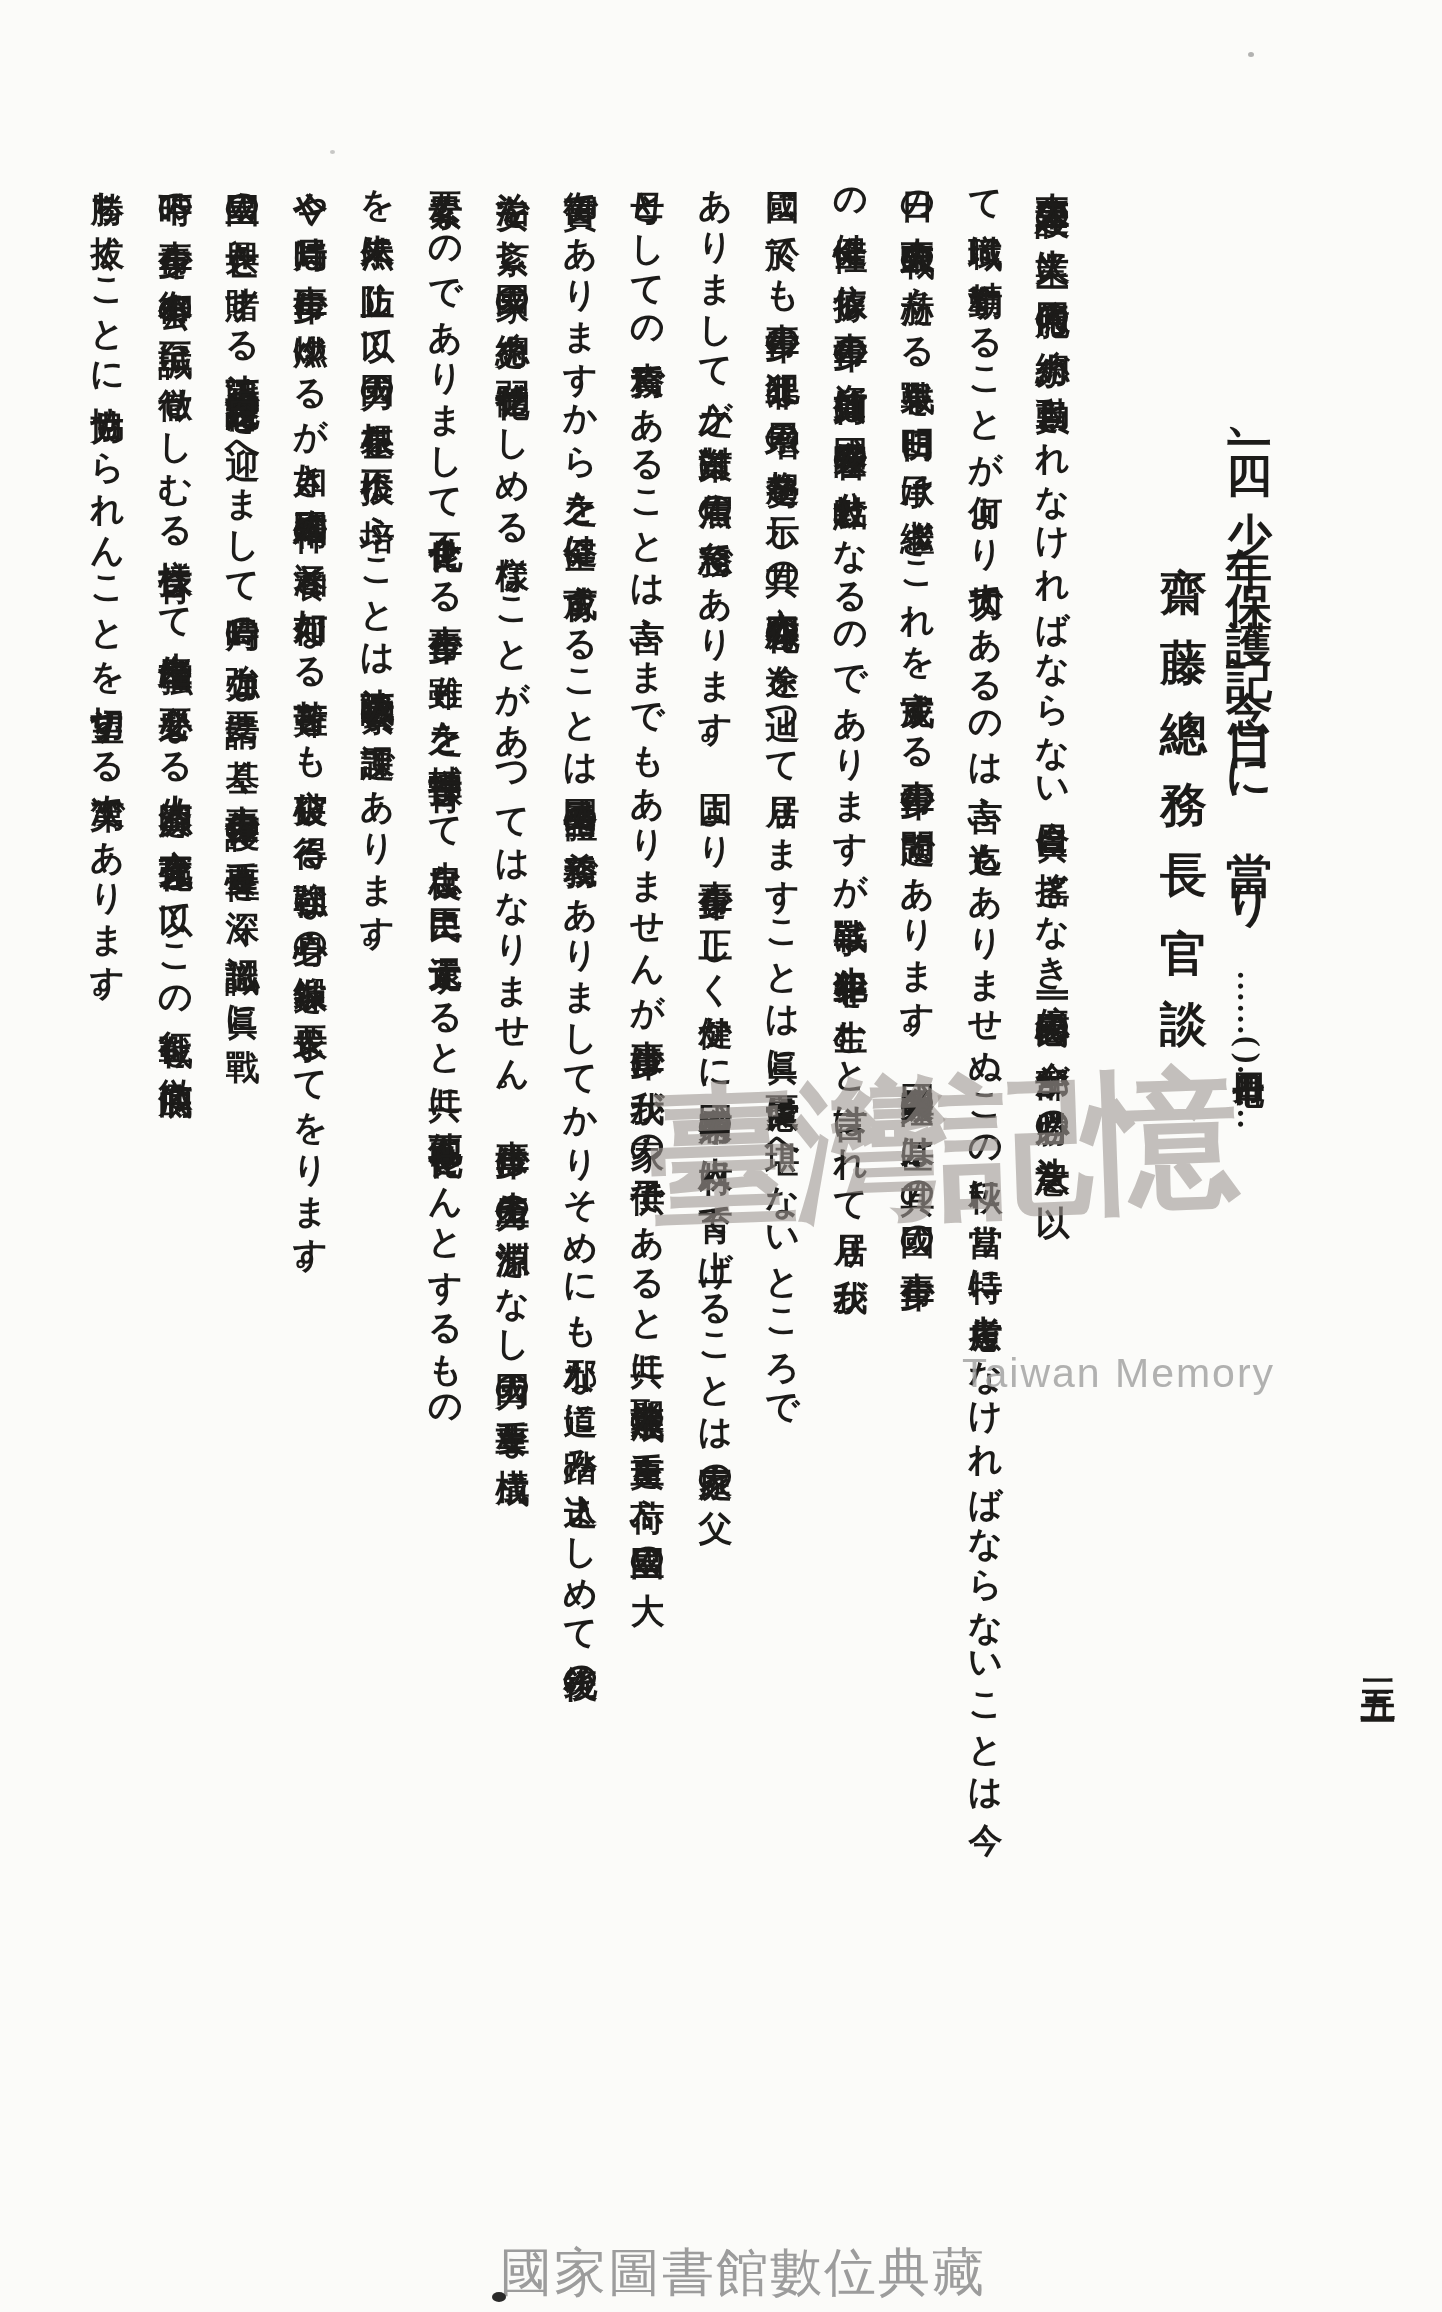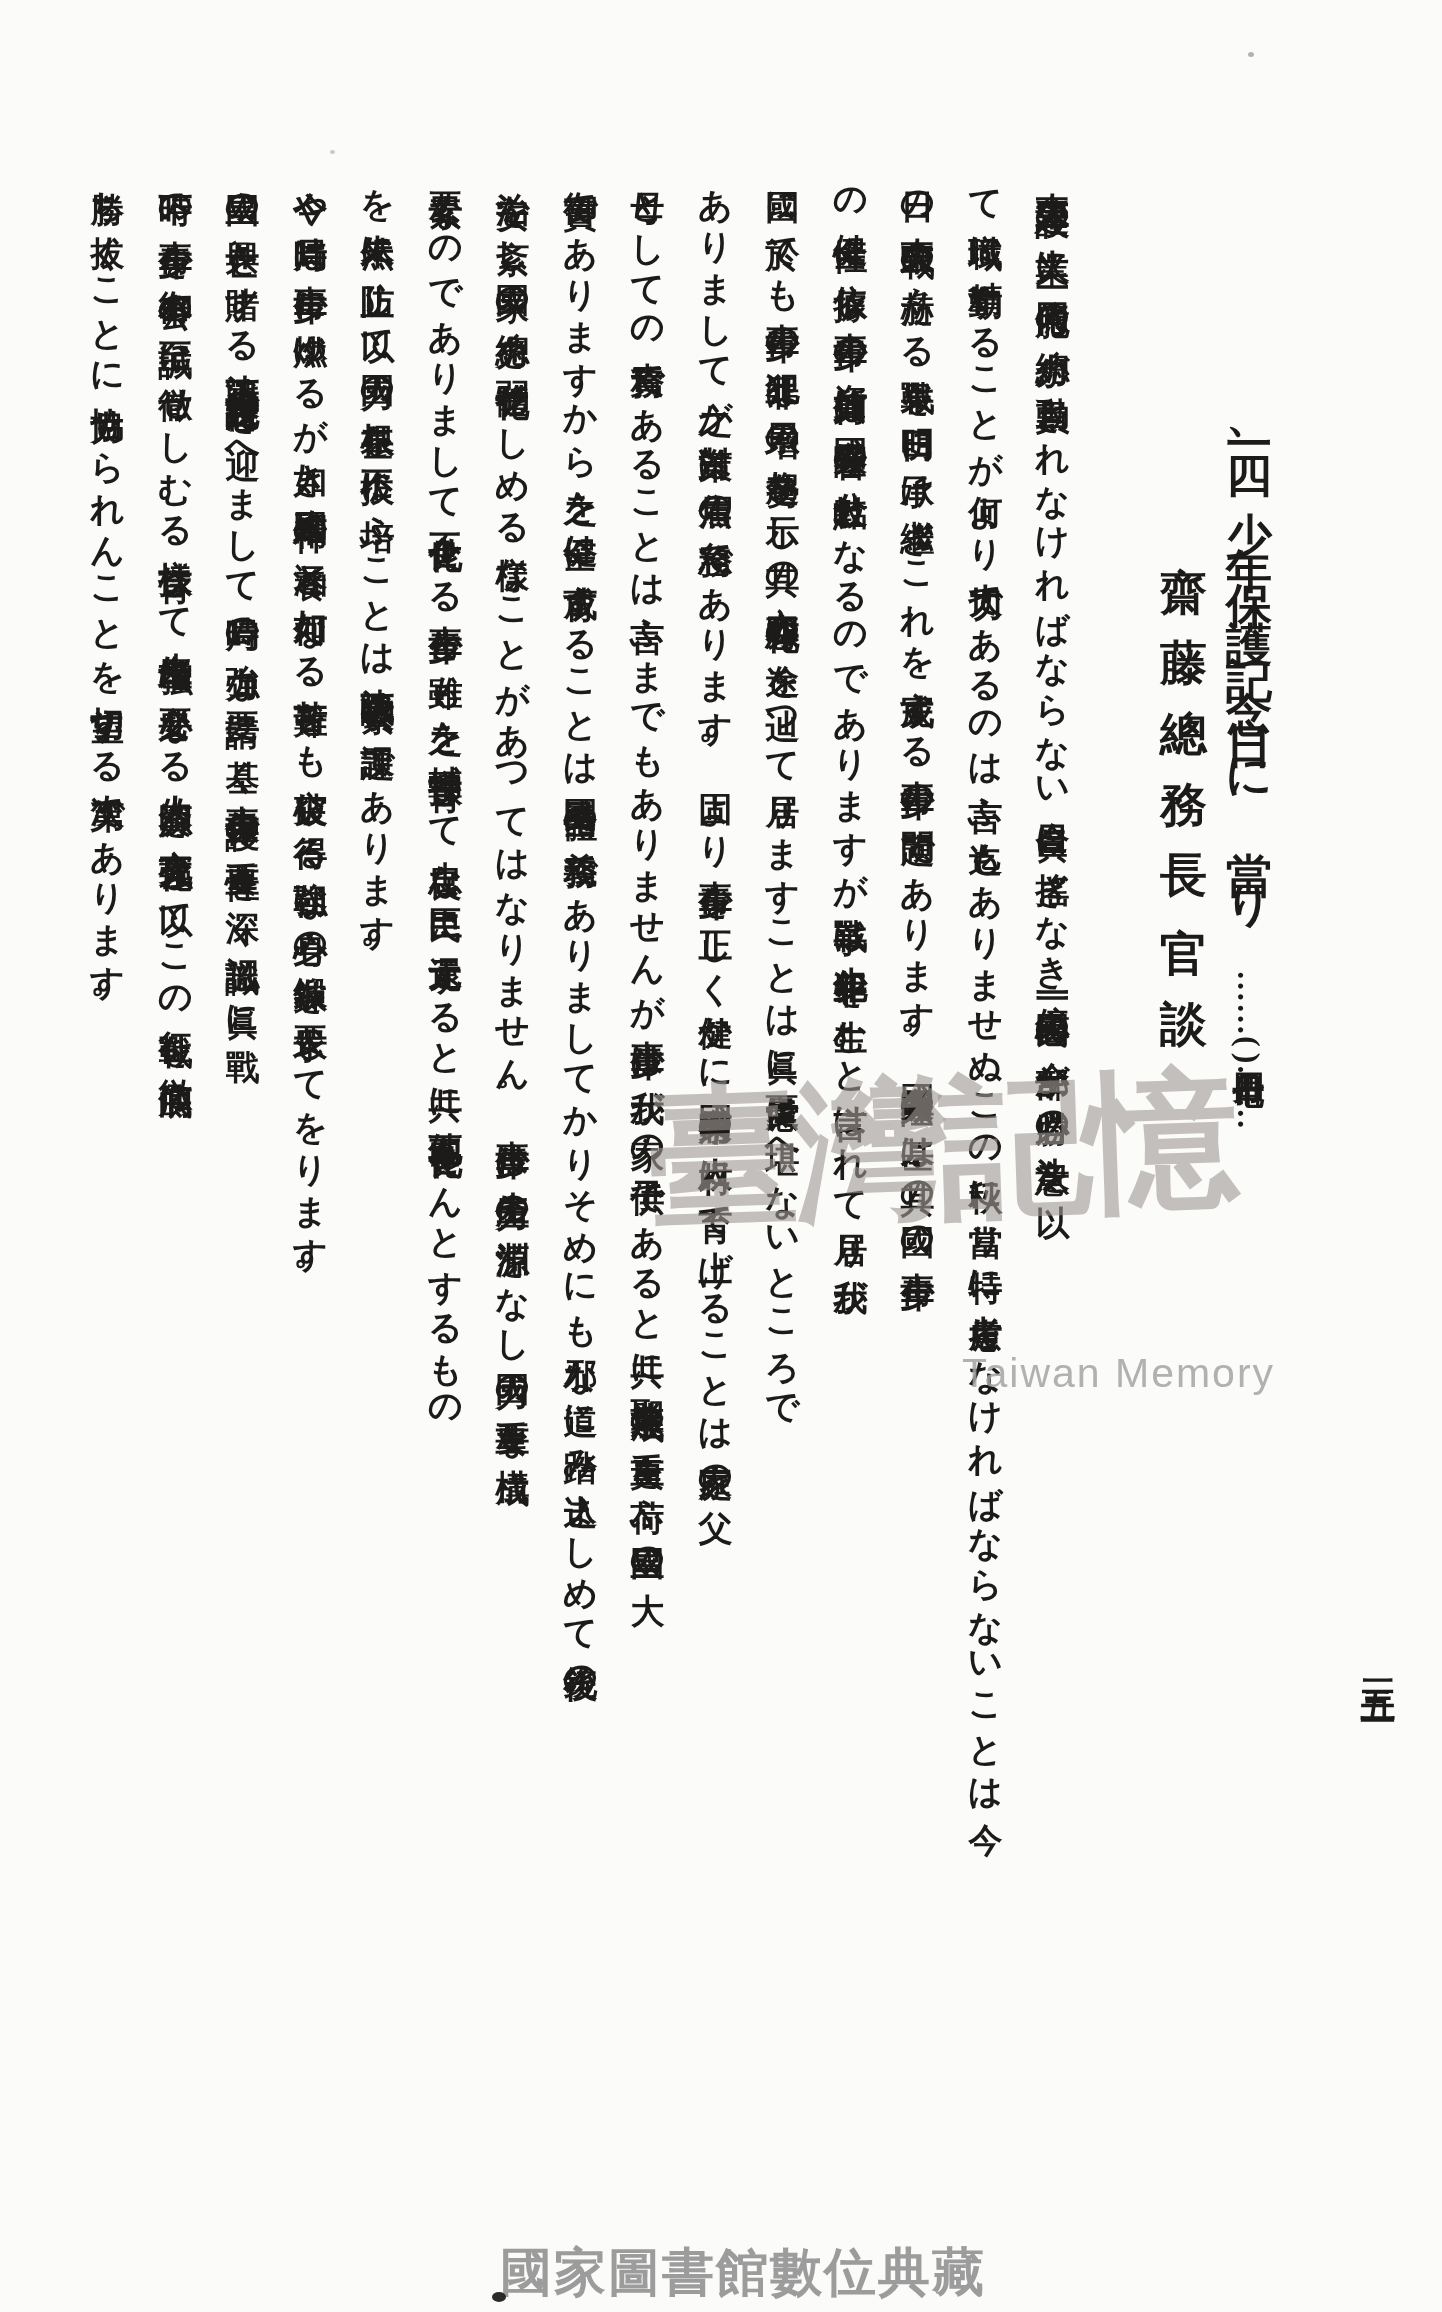--- a/index.html
+++ b/index.html
@@ -66,21 +66,21 @@
     letter-spacing:2px;
     pointer-events:none;
   }
   
   #library-stamp{
     position:absolute;top:2238px;left:500px;
     font-size:52px;
     font-family:"Liberation Sans","DejaVu Sans",sans-serif;
     color:#9c9c9c;
     letter-spacing:2px;
-    font-weight:700;
+    font-weight:400;
   }
   
   .speck{position:absolute;background:#2a2a2a;border-radius:50%;}
   #speck1{top:2292px;left:492px;width:14px;height:10px;}
   #speck2{top:52px;left:1248px;width:6px;height:5px;opacity:.35;}
   #speck3{top:150px;left:330px;width:5px;height:4px;opacity:.25;}
 </style>
 </head>
 <body>
 

